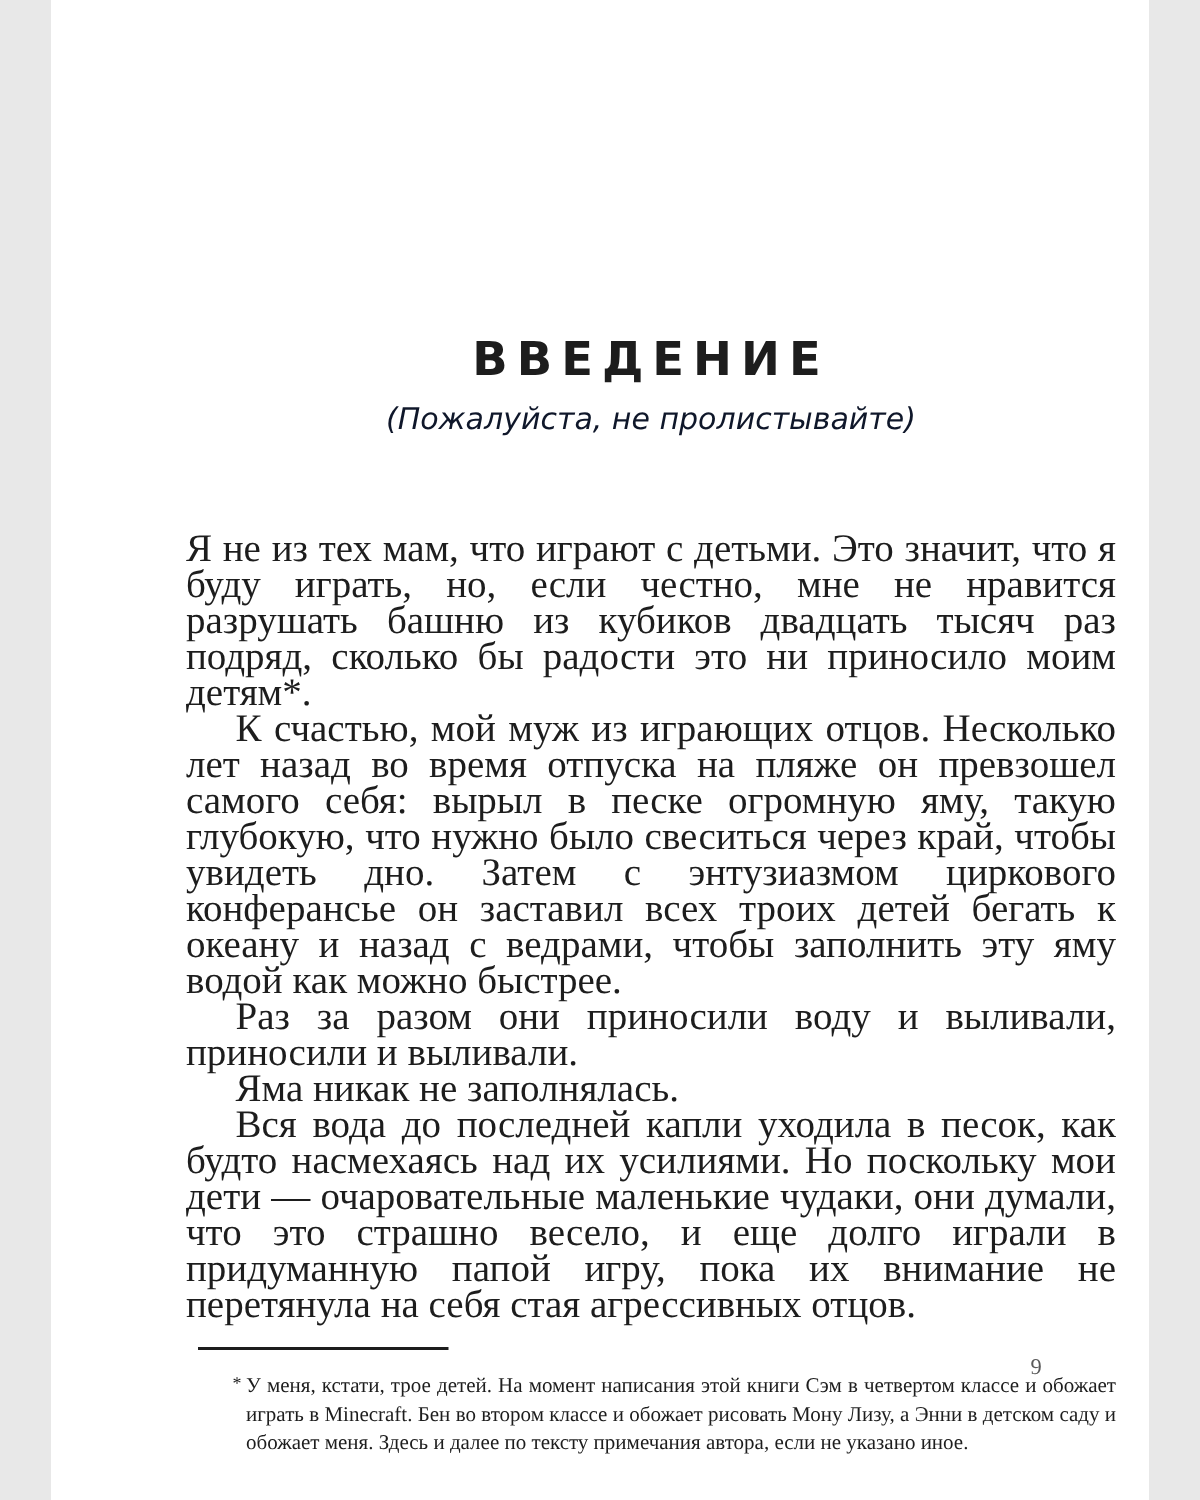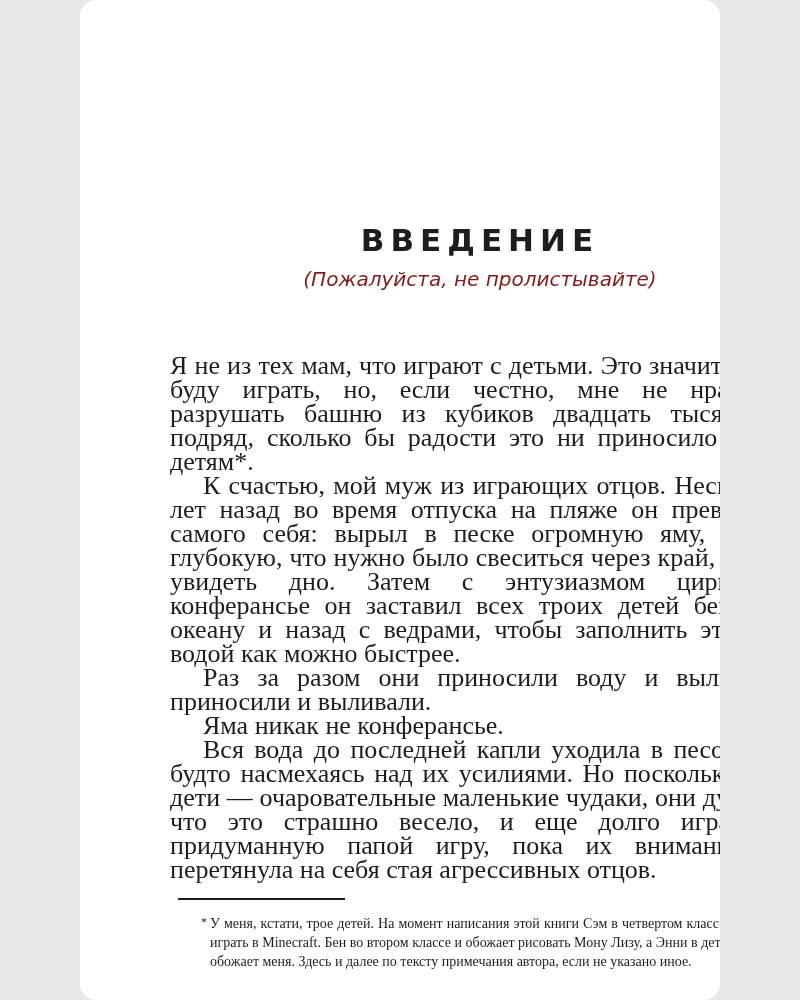--- a/index.html
+++ b/index.html
@@ -1,25 +1,24 @@
 <!DOCTYPE html>
 <html lang="ru"><head>
 <meta charset="utf-8">
 <style>
   html, body { margin: 0; padding: 0; background: #e8e8e8; }
   .page {
     position: relative;
-    width: 640px;
+    width: 732px;
     height: 1000px;
     margin: 0 auto;
     background: #ffffff;
     overflow: hidden;
     font-family: "Liberation Serif", serif;
     color: #1d1d1d;
-    border-radius: 16px;
   }
   .column {
     position: absolute;
     left: 90px;
     top: 0;
     width: 620px;
   }
   .title {
     margin: 0;
     padding-top: 222px;
@@ -31,21 +30,21 @@
     text-align: center;
     color: #1d1d1d;
   }
   .subtitle {
     margin-top: 8px;
     font-family: "DejaVu Sans", "Liberation Sans", sans-serif;
     font-style: italic;
     font-size: 20px;
     line-height: 26px;
     text-align: center;
-    color: #7f1d1d;
+    color: #0f172a;
   }
   .bodytext {
     margin-top: 62px;
     font-size: 26px;
     line-height: 24px;
     text-align: justify;
   }
   .bodytext p {
     margin: 0;
     text-indent: 33px;
@@ -88,21 +87,21 @@
   <div class="column">
 
     <h1 class="title">ВВЕДЕНИЕ</h1>
 
     <div class="subtitle">(Пожалуйста, не пролистывайте)</div>
 
     <div class="bodytext">
       <p class="no-indent">Я не из тех мам, что играют с детьми. Это значит, что я буду играть, но, если честно, мне не нравится разрушать башню из кубиков двадцать тысяч раз подряд, сколько бы радости это ни приносило моим детям*.</p>
       <p>К счастью, мой муж из играющих отцов. Несколько лет назад во время отпуска на пляже он превзошел самого себя: вырыл в песке огромную яму, такую глубокую, что нужно было свеситься через край, чтобы увидеть дно. Затем с энтузиазмом циркового конферансье он заставил всех троих детей бегать к океану и назад с ведрами, чтобы заполнить эту яму водой как можно быстрее.</p>
       <p>Раз за разом они приносили воду и выливали, приносили и выливали.</p>
-      <p>Яма никак не конферансье.</p>
+      <p>Яма никак не заполнялась.</p>
       <p>Вся вода до последней капли уходила в песок, как будто насмехаясь над их усилиями. Но поскольку мои дети — очаровательные маленькие чудаки, они думали, что это страшно весело, и еще долго играли в придуманную папой игру, пока их внимание не перетянула на себя стая агрессивных отцов.</p>
     </div>
 
     <div class="footnote-block">
       <div class="fn-rule"></div>
       <div class="footnote">
         <span class="fn-marker">*</span><span>У меня, кстати, трое детей. На момент написания этой книги Сэм в четвертом классе и обожает играть в Minecraft. Бен во втором классе и обожает рисовать Мону Лизу, а Энни в детском саду и обожает меня.</span>
         <span class="fn-italic">Здесь и далее по тексту примечания автора, если не указано иное.</span>
       </div>
     </div>

